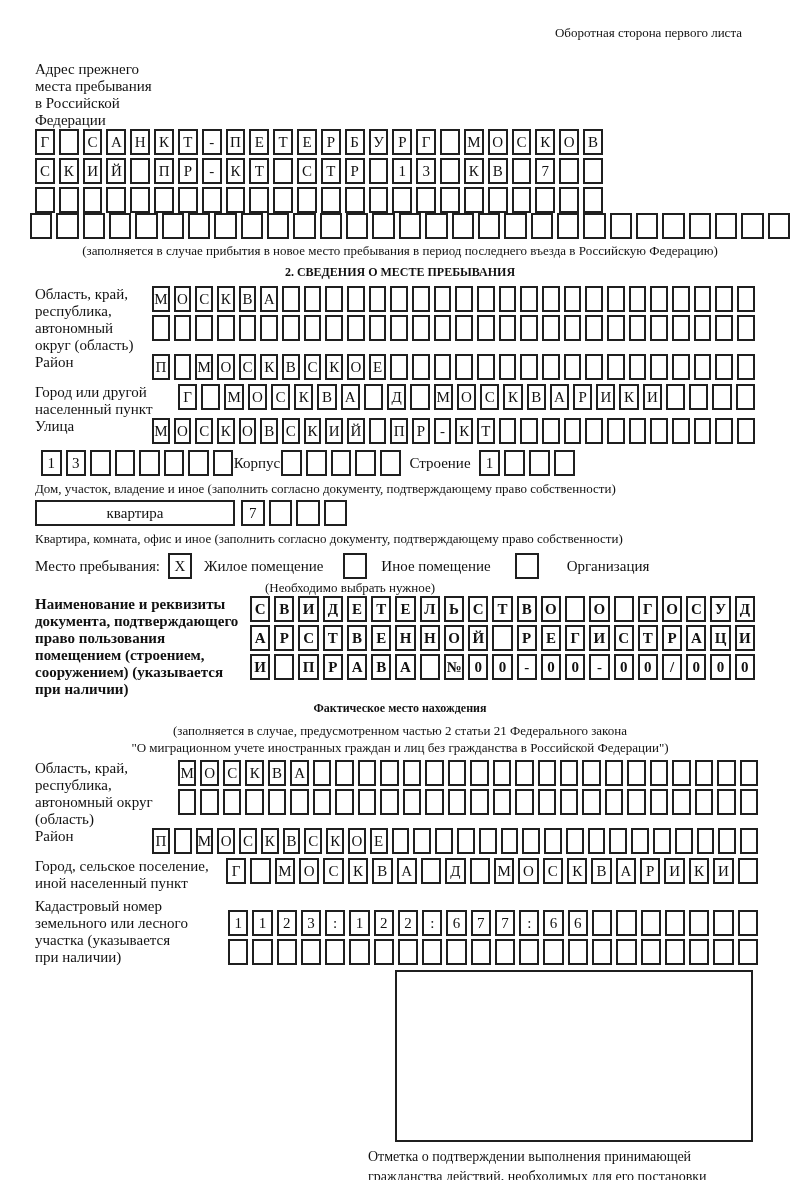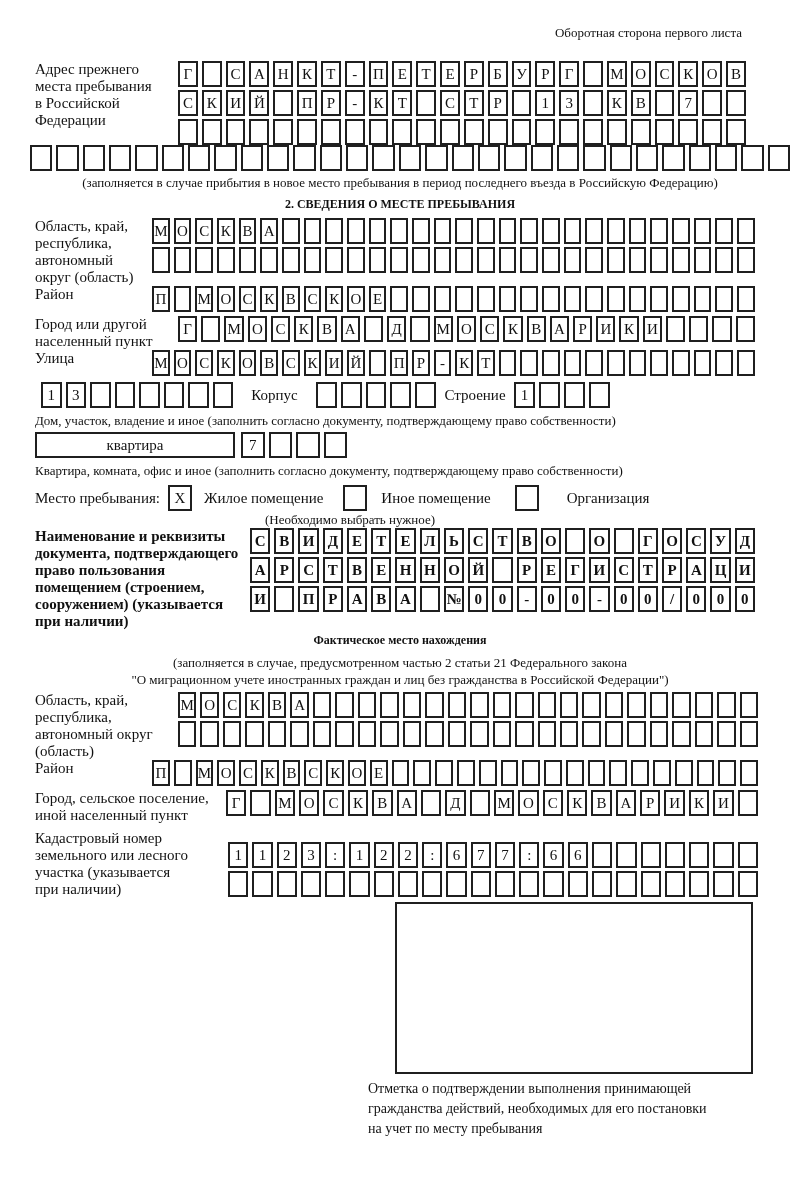--- a/index.html
+++ b/index.html
@@ -46,21 +46,21 @@
     width: 24px; height: 26px; border: 2px solid #1f1f1f; flex-shrink: 0;
     display: inline-flex; align-items: center; justify-content: center;
     font-size: 15px;
   }
   .stay-row { display: flex; align-items: center; margin-left: 35px; font-size: 15px; }
   .stampbox { width: 358px; height: 172px; border: 2px solid #1f1f1f; margin-left: 395px; }
   .stamp-caption { margin-left: 368px; width: 415px; text-align: left; font-size: 14px; line-height: 20px; }
   
   .mt2 { margin-top: 0; } .mt3 { margin-top: 3px; } .mt4 { margin-top: 4px; }
   .mt5 { margin-top: 5px; } .mt6 { margin-top: 6px; } .mt8 { margin-top: 0; font-weight: bold; }
-  .mt20 { margin-top: 20px; }
+  .mt20 { margin-top: 20px; flex-direction: column; }
 </style>
 </head>
 <body>
 
 <div class="header-note">Оборотная сторона первого листа</div>
 
 <div class="frow mt20">
   <div class="lbl" style="width:143px">
     <div>Адрес прежнего</div>
     <div>места пребывания</div>
@@ -374,21 +374,21 @@
         <div class="cell">1</div>
         <div class="cell">3</div>
         <div class="cell"></div>
         <div class="cell"></div>
         <div class="cell"></div>
         <div class="cell"></div>
         <div class="cell"></div>
         <div class="cell"></div>
       </div>
   </div>
-  <div class="inlabel" style="width:83px">Корпус</div>
+  <div class="inlabel" style="width:48px">Корпус</div>
   <div class="gridcol" style="width:120px">
     <div class="cellrow">
         <div class="cell"></div>
         <div class="cell"></div>
         <div class="cell"></div>
         <div class="cell"></div>
         <div class="cell"></div>
       </div>
   </div>
   <div class="inlabel" style="width:78px">Строение</div>

